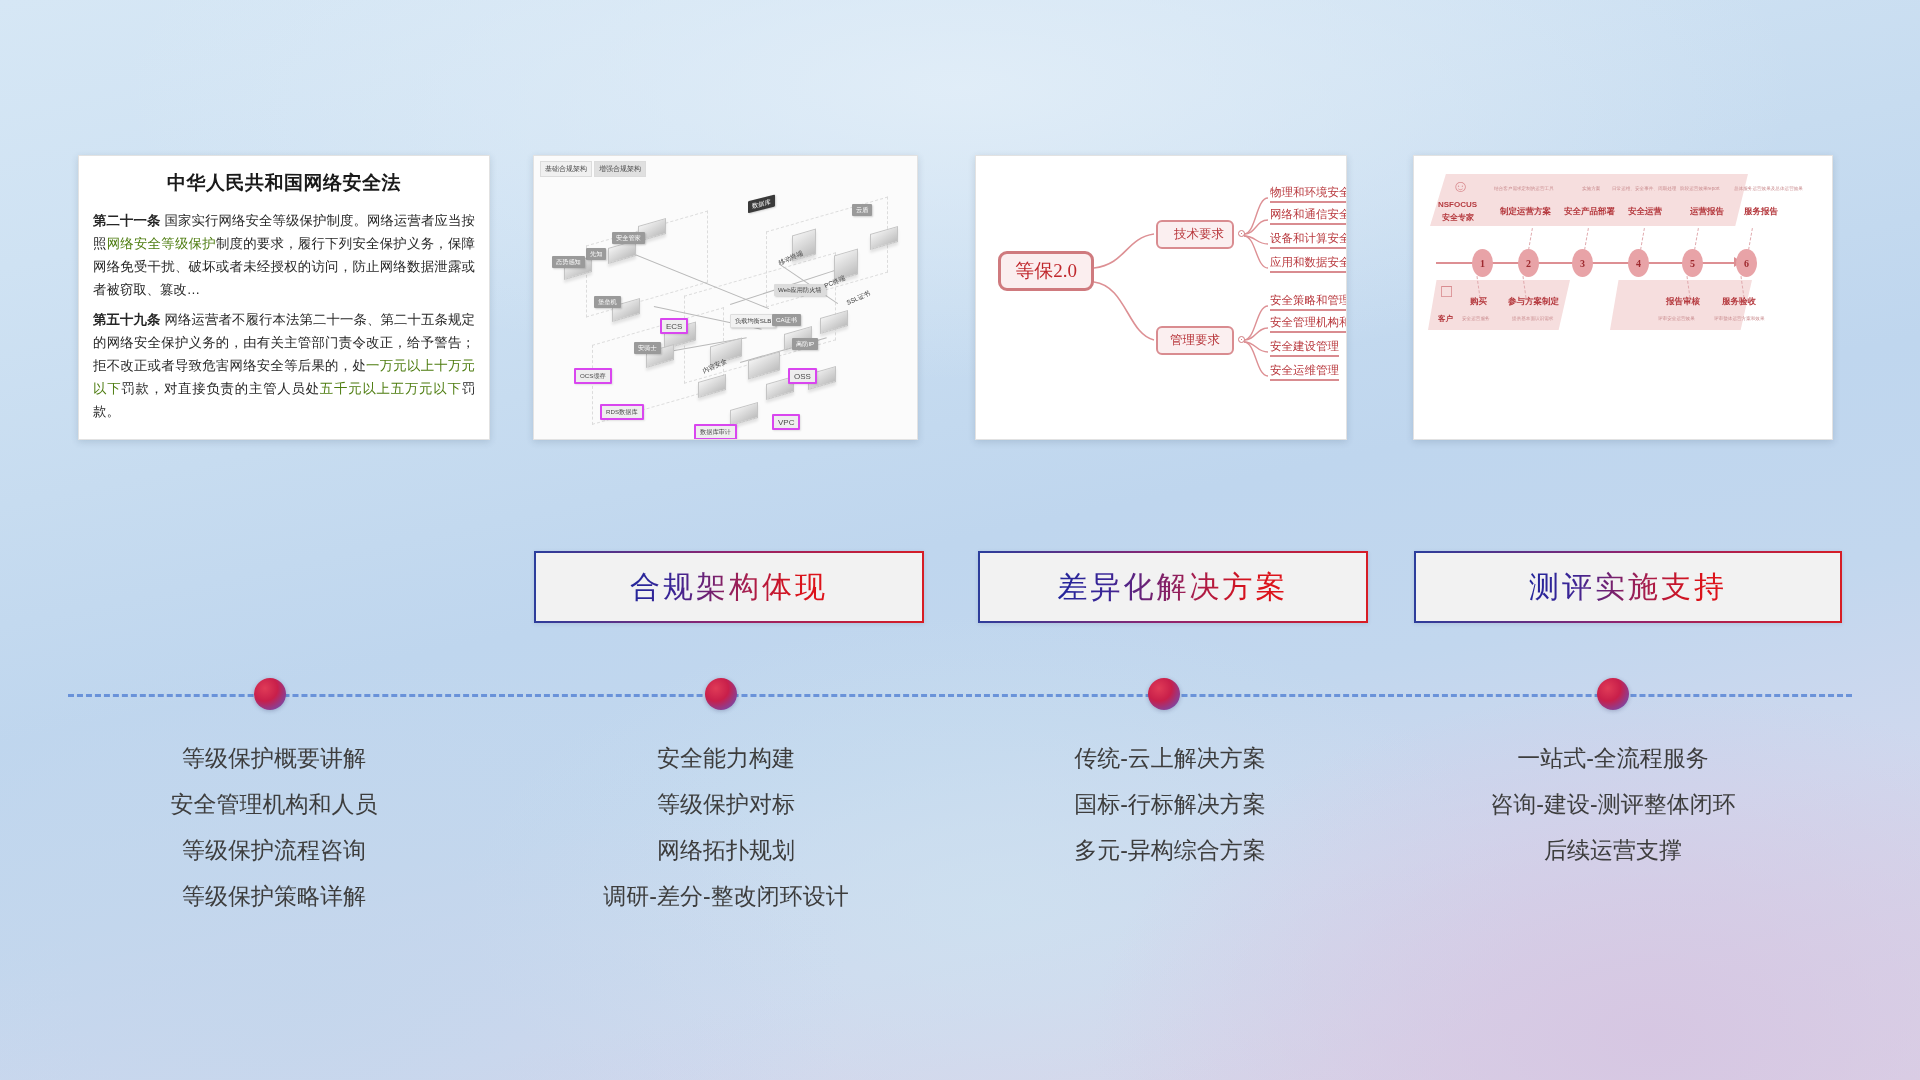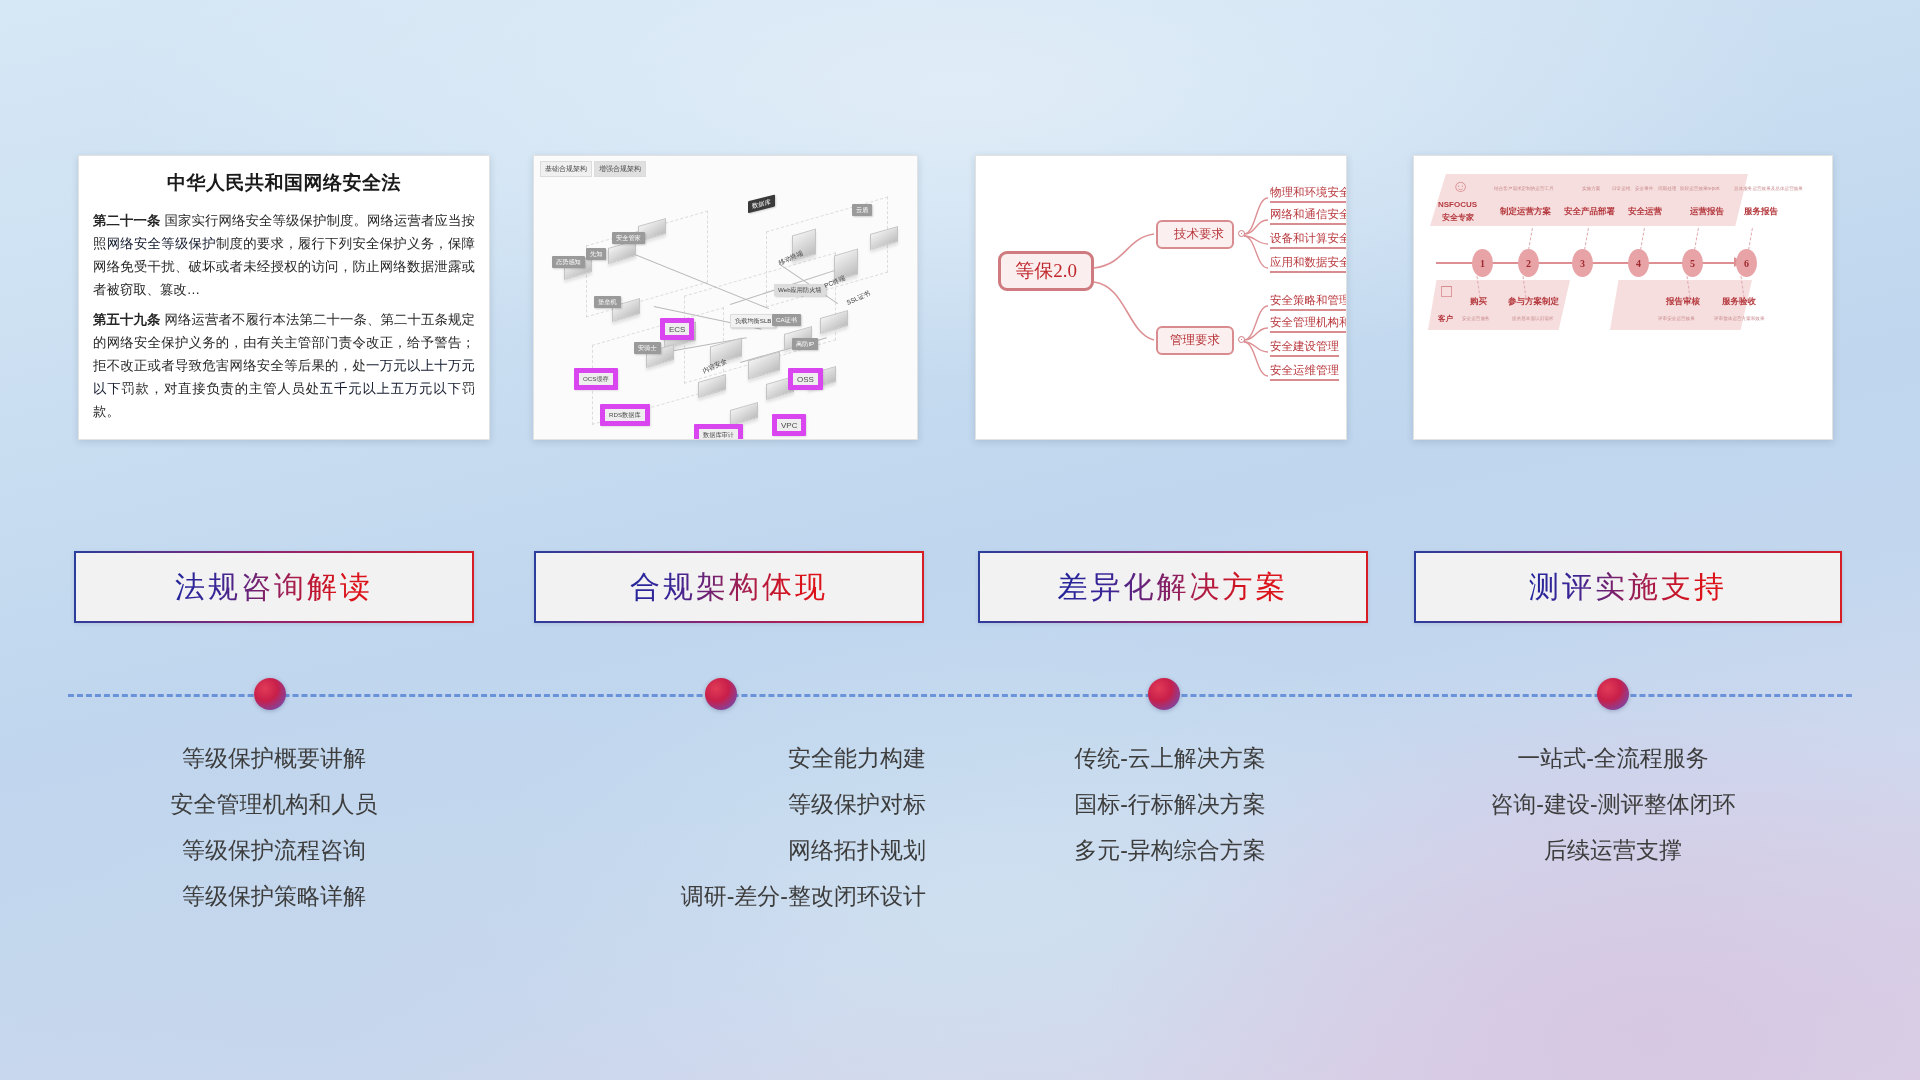--- a/index.html
+++ b/index.html
@@ -45,21 +45,21 @@
   }
   .law-body {
     font-size: 13.4px;
     line-height: 1.72;
     color: #262626;
     padding: 0 14px;
     text-align: justify;
   }
   .law-body p { margin: 0 0 7px 0; }
   .law-body b { font-weight: bold; }
-  .law-red { color: #0f172a; margin-top: 41px; }
+  .law-red { color: #4d7c0f; margin-top: 41px; }
 
   
   .arch {
     position: absolute;
     inset: 0;
     background: #fbfbfb;
   }
   .arch-tabs {
     position: absolute;
     top: 5px; left: 6px;
@@ -84,21 +84,21 @@
   .chip {
     position: absolute;
     font-size: 6.2px;
     color: #ffffff;
     background: #9a9a9a;
     padding: 1.5px 4px;
     border-radius: 1px;
     white-space: nowrap;
     box-shadow: 1px 1px 2px rgba(0,0,0,0.18);
   }
-  .chip.lt { background: #eeeeee; color: #4a4a4a; border: 5px solid #d946ef; box-shadow: 1px 1px 2px rgba(0,0,0,0.10); }
+  .chip.lt { background: #eeeeee; color: #4a4a4a; border: 2px solid #d946ef; box-shadow: 1px 1px 2px rgba(0,0,0,0.10); }
   .chip.dk { background: #3a3a3a; }
   .cube {
     position: absolute;
     width: 26px; height: 14px;
     background: linear-gradient(160deg, #f2f2f2 0%, #d8d8d8 50%, #bdbdbd 100%);
     border: 1px solid #c4c4c4;
     transform: skewY(-16deg);
     box-shadow: 0 3px 3px rgba(0,0,0,0.10);
   }
   .plate {
@@ -470,23 +470,20 @@
       <div class="tl-sub" style="left:98px; top:160px;">提供基本面认识需求</div>
 
       <div class="tl-main" style="left:252px; top:140px;">报告审核</div>
       <div class="tl-sub" style="left:244px; top:160px;">评审安全运营效果</div>
 
       <div class="tl-main" style="left:308px; top:140px;">服务验收</div>
       <div class="tl-sub" style="left:300px; top:160px;">评审整体运营方案和效果</div>
     </div>
   </div>
 
-  <div class="plate-box" style="left:74px; top:551px; width:400px;">
-    <span class="plate-text">法规咨询解读</span>
-  </div>
   <div class="plate-box" style="left:534px; top:551px; width:390px;">
     <span class="plate-text">合规架构体现</span>
   </div>
   <div class="plate-box" style="left:978px; top:551px; width:390px;">
     <span class="plate-text">差异化解决方案</span>
   </div>
   <div class="plate-box" style="left:1414px; top:551px; width:428px;">
     <span class="plate-text">测评实施支持</span>
   </div>
 
@@ -496,21 +493,21 @@
   <div class="rail-dot" style="left:1164px; top:694px;"></div>
   <div class="rail-dot" style="left:1613px; top:694px;"></div>
 
   <div class="col-list" style="left:74px; top:735px; width:400px;">
     <div>等级保护概要讲解</div>
     <div>安全管理机构和人员</div>
     <div>等级保护流程咨询</div>
     <div>等级保护策略详解</div>
   </div>
 
-  <div class="col-list" style="left:526px; top:735px; width:400px;text-align:right;">
+  <div class="col-list" style="left:526px; top:735px; width:400px;">
     <div>安全能力构建</div>
     <div>等级保护对标</div>
     <div>网络拓扑规划</div>
     <div>调研-差分-整改闭环设计</div>
   </div>
 
   <div class="col-list" style="left:970px; top:735px; width:400px;">
     <div>传统-云上解决方案</div>
     <div>国标-行标解决方案</div>
     <div>多元-异构综合方案</div>

